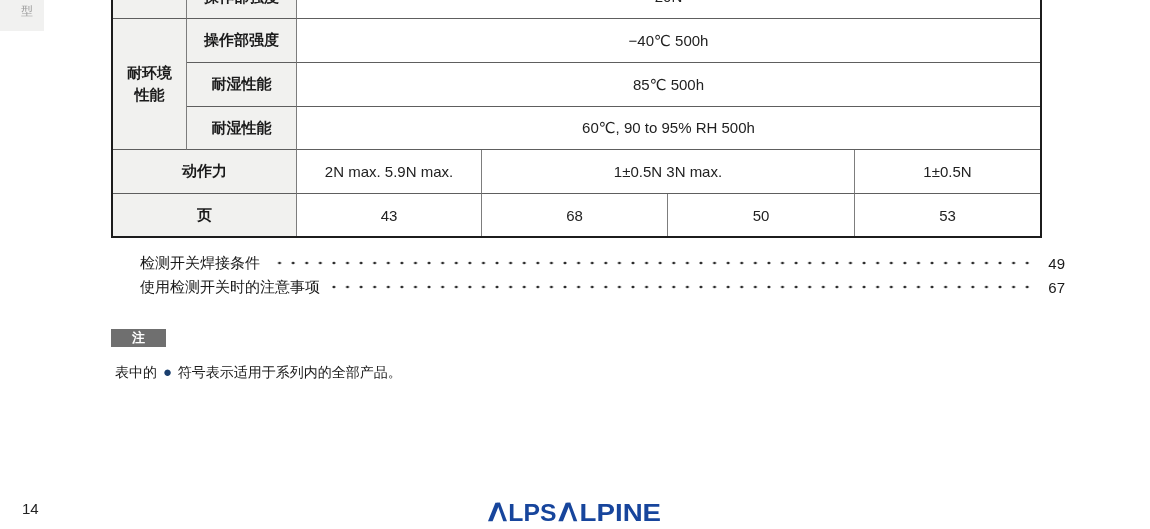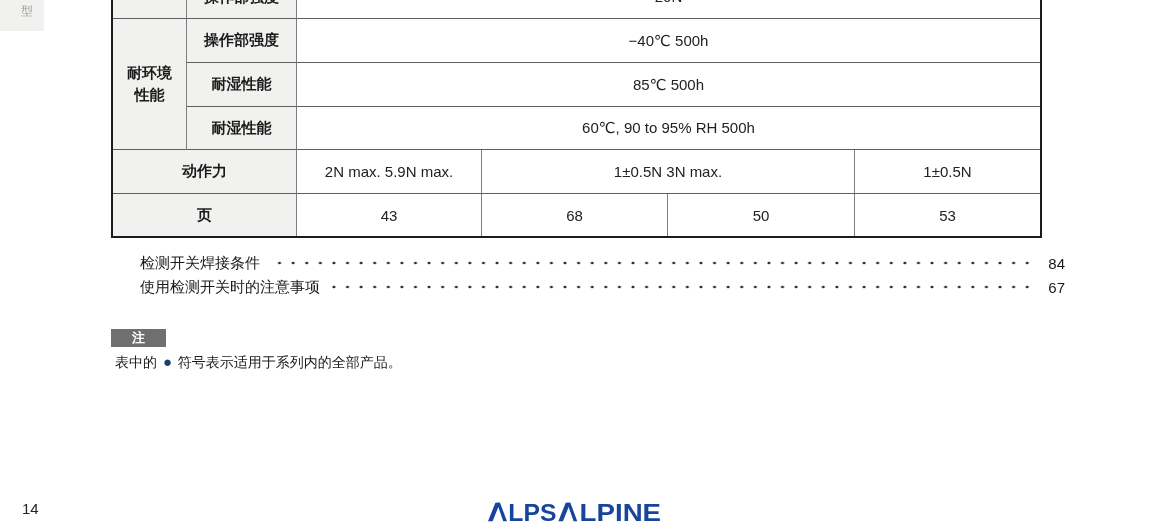--- a/index.html
+++ b/index.html
@@ -30,21 +30,21 @@
   .toc-line { display:flex; align-items:center; height:24px; font-size:15px; color:#1a1a1a; }
   .leader { flex:1; height:14px; margin:0 5px 0 11px;
     background-image:radial-gradient(circle, #2b2b2b 1.45px, transparent 1.6px);
     background-size:13.6px 14px; background-repeat:repeat-x; background-position:right center; }
   .toc-page { width:26px; text-align:right; font-size:15px; }
 
   
   .note { position:absolute; left:111px; top:329px; }
   .note-badge { width:55px; height:18px; background:#6f6f6f; color:#ffffff;
     font-size:13px; font-weight:bold; display:flex; align-items:center; justify-content:center; }
-  .note-text { margin-top:6px; padding-left:4px; font-size:14px; color:#1a1a1a; }
+  .note-text { margin-top:16px; padding-left:4px; font-size:14px; color:#1a1a1a; }
   .note-bullet { color:#1a3f6e; font-size:15px; padding:0 2px; }
 
   
   .page-num { position:absolute; left:22px; top:500px; font-size:15px; color:#222; }
   .logo { position:absolute; left:488px; top:502px; width:174px; height:20px;text-decoration:underline; }
   .logo svg { display:block; }
   .logo text { font-family:"Liberation Sans","DejaVu Sans",sans-serif; font-weight:bold; }
 </style>
 </head>
 <body>
@@ -114,21 +114,21 @@
     </div>
     <div class="c rb rr" style="grid-area:6/6/7/7">
       <span>53</span>
     </div>
   </div>
 
   <div class="toc">
     <div class="toc-line">
       <span>检测开关焊接条件</span>
       <span class="leader"></span>
-      <span class="toc-page">84</span>
+      <span class="toc-page">49</span>
     </div>
     <div class="toc-line">
       <span>使用检测开关时的注意事项</span>
       <span class="leader"></span>
       <span class="toc-page">67</span>
     </div>
   </div>
 
   <div class="note">
     <div class="note-badge">注</div>

